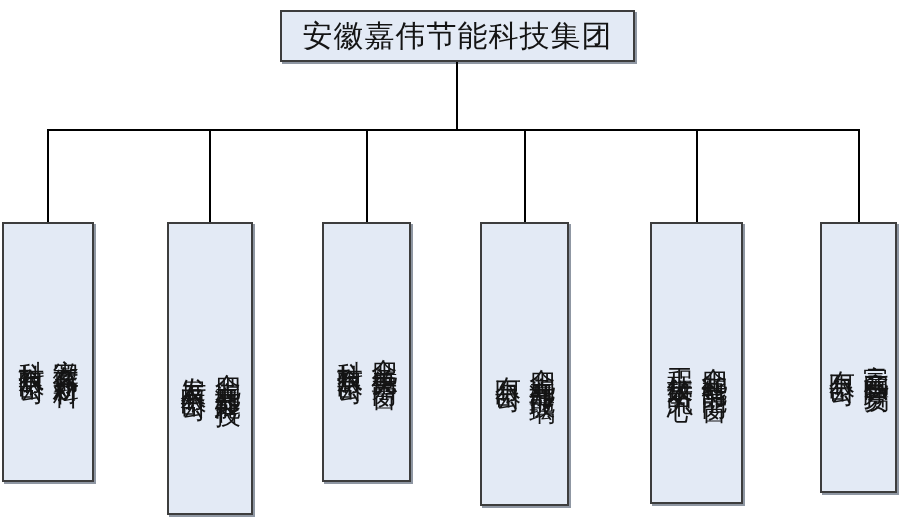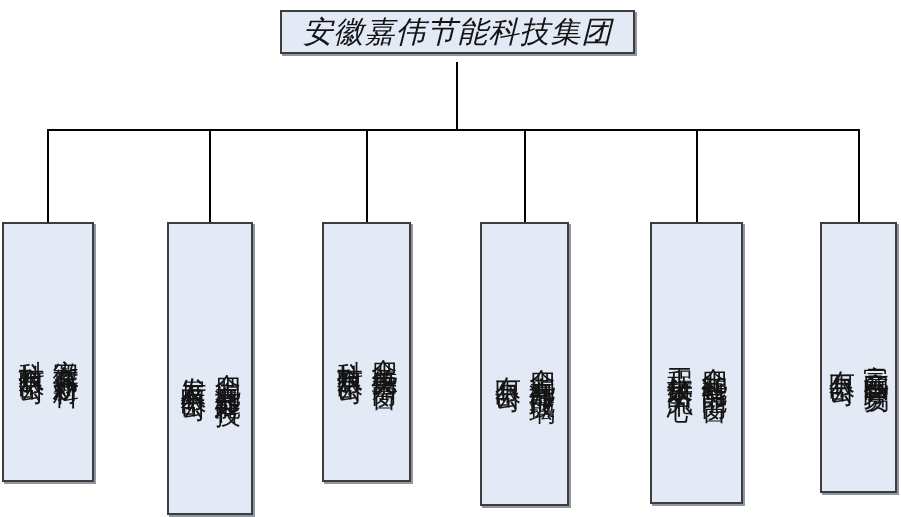--- a/index.html
+++ b/index.html
@@ -21,25 +21,24 @@
     box-sizing: border-box;
     background: #e3eaf5;
     border: 2px solid #3d3d3d;
     box-shadow: 2px 2px 0 #8f97a3;
     color: #141414;
     display: flex;
     align-items: center;
     justify-content: center;
   }
   .root-box {
-    left: 280px; top: 10px; width: 355px; height: 44px;
+    left: 280px; top: 10px; width: 355px; height: 52px;
     font-size: 30px;
     letter-spacing: 1px;
     white-space: nowrap;
-    font-style: italic;
   }
   .child .vtext {
     writing-mode: vertical-rl;
     text-orientation: upright;
     white-space: pre-line;
     text-align: center;
     height: 100%;
     font-size: 26px;
     letter-spacing: 4px;
     line-height: 1.32;

